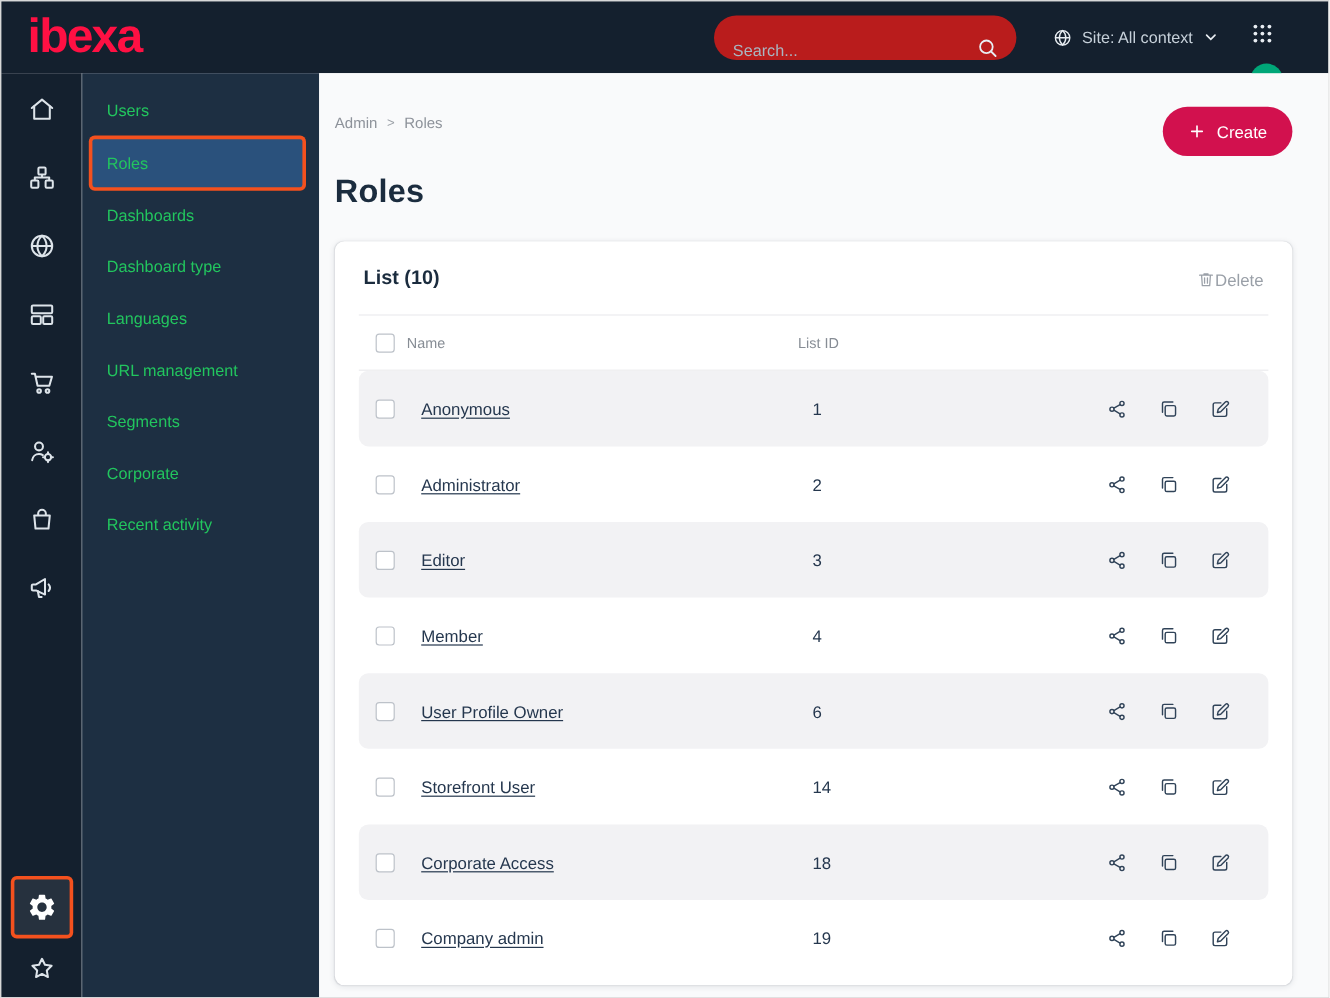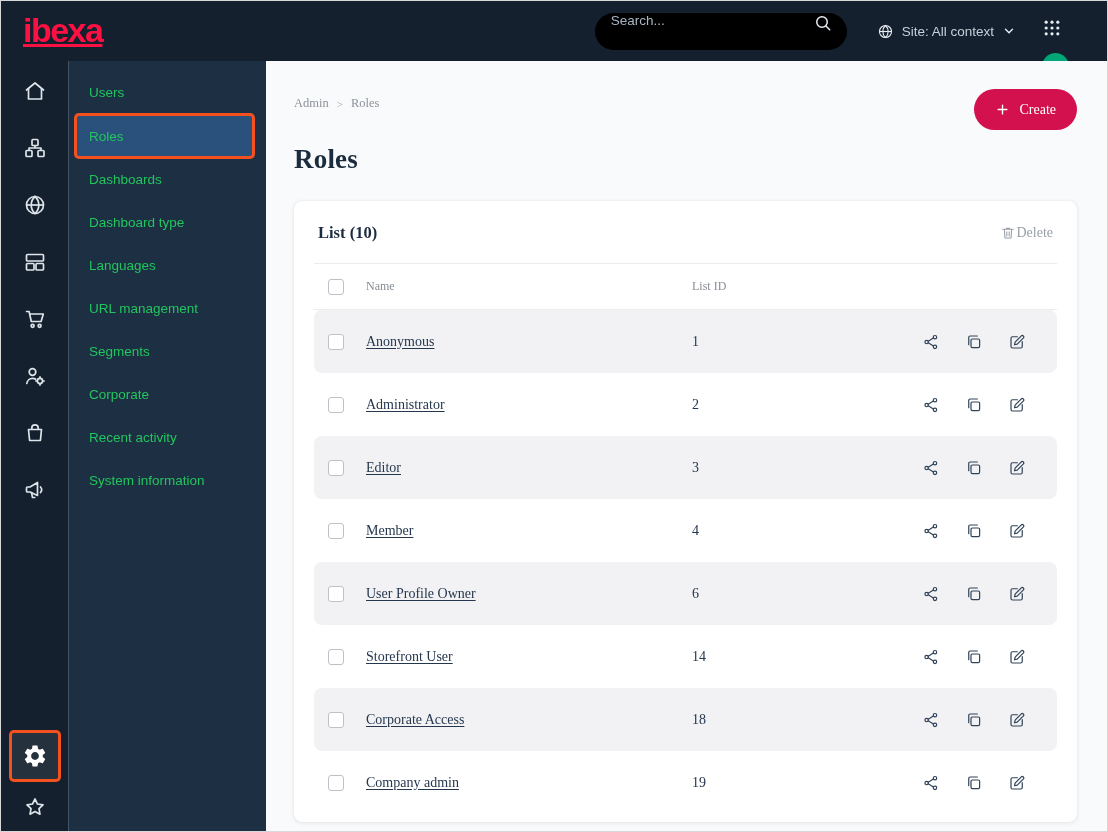--- a/index.html
+++ b/index.html
@@ -3,23 +3,23 @@
 <meta charset="utf-8">
 <style>
   * { margin:0; padding:0; box-sizing:border-box; }
   html,body { width:1108px; height:832px; }
   body { font-family:"Liberation Sans","DejaVu Sans",sans-serif; background:#fff; overflow:hidden; }
 
   .app { width:1108px; height:832px; border:1px solid #d8d8d8; display:flex; flex-direction:column; overflow:hidden; background:#fff; }
 
   
   .topbar { height:60px; flex:0 0 60px; background:#14202e; display:flex; align-items:center; padding:0 20px 0 22px; }
-  .logo { color:#ff1043; font-size:34px; font-weight:800; letter-spacing:-1.5px; line-height:1; cursor:pointer; padding-bottom:3px;text-decoration:underline; }
+  .logo { color:#ff1043; font-size:40px; font-weight:800; letter-spacing:-1.5px; line-height:1; cursor:pointer; padding-bottom:3px; }
   .topbar-spacer { flex:1; }
-  .search-pill { width:252px; height:37px; background:#000000; border-radius:19px; display:flex; align-items:flex-start; padding:0 14px 0 16px; margin-right:30px; }
+  .search-pill { width:252px; height:37px; background:#b91c1c; border-radius:19px; display:flex; align-items:flex-end; padding:0 14px 0 16px; margin-right:30px; }
   .search-input { background:transparent; border:none; outline:none; color:#e3e9ee; font-size:13.5px; flex:1; font-family:inherit; }
   .search-input::placeholder { color:#a9b6c2; }
   .tb-icon { color:#e8edf2; width:20px; height:20px; flex:0 0 auto; cursor:pointer; }
   .tb-icon.small { width:14px; height:14px; }
   .site-context { display:flex; align-items:center; gap:8px; color:#c6d0d9; font-size:13.5px; cursor:pointer; margin-right:26px; }
   .topbar-right { display:flex; align-items:flex-start; gap:15px;flex-direction:column; }
   .avatar-group { display:flex; align-items:center; gap:4px; cursor:pointer; }
   .avatar { width:27px; height:27px; border-radius:50%; background:#00a678; color:#fff; font-size:11px; font-weight:bold; display:flex; align-items:center; justify-content:center; }
 
   
@@ -32,38 +32,38 @@
   .rail-bottom { margin-top:auto; display:flex; flex-direction:column; align-items:center; gap:16px; padding-bottom:12px; }
   .gear-box { width:46px; height:46px; display:flex; align-items:center; justify-content:center; background:rgba(255,255,255,0.08); box-shadow:0 0 0 3px #f4511e; border-radius:2px; cursor:pointer; color:#fff; }
   .gear-box svg { width:26px; height:26px; }
 
   
   .side-menu { width:198px; flex:0 0 198px; background:#1d2f42; border-left:1px solid rgba(255,255,255,0.18); padding-top:10px; }
   .menu-item { height:43px; display:flex; align-items:center; padding:0 20px; color:#22c55e; font-size:13.5px; cursor:pointer; white-space:nowrap; }
   .menu-item.active { background:#2a517c; height:40px; margin:2px 14px 2px 8px; padding:0 12px; border-radius:2px; box-shadow:0 0 0 3px #f4511e; position:relative; z-index:1; }
 
   
-  .content { flex:1; background:#f9fafb; padding:28px 30px 0 28px; overflow:hidden; min-width:0;font-family:Liberation Serif, serif; }
+  .content { flex:1; background:#f9fafb; padding:28px 30px 0 13px; overflow:hidden; min-width:0; }
   .page-head-row { display:flex; justify-content:space-between; align-items:flex-start; }
   .breadcrumb { padding-top:7px; font-size:12.5px; color:#8d929a; display:flex; gap:8px; align-items:center; }
   .crumb { cursor:pointer; }
   .crumb-sep { font-size:11px; color:#9ba0a7; }
   .create-btn { height:41px; border:none; border-radius:21px; background:#d2114e; color:#fff; font-size:14px; display:flex; align-items:center; gap:9px; padding:0 21px; cursor:pointer; font-family:inherit; }
   .create-btn svg { width:15px; height:15px; }
   .page-title { font-size:27px; color:#1b2c3e; font-weight:700; margin-top:14px; letter-spacing:0.2px; }
 
   .card { margin-top:26px; background:#fff; border-radius:8px; box-shadow:0 1px 5px rgba(22,35,52,0.09), 0 0 1px rgba(22,35,52,0.12); padding:0 20px 8px; }
   .card-head { display:flex; justify-content:space-between; align-items:center; padding:22px 4px 20px; border-bottom:1px solid #ececee; }
   .list-title { font-size:16.5px; color:#1b2c3e; font-weight:700; }
   .delete-btn { display:flex; align-items:center; gap:0; background:none; border:none; color:#9aa0a8; font-size:14px; font-family:inherit; cursor:pointer; }
   .delete-btn svg { width:16px; height:16px; }
 
   .table-head { display:flex; align-items:center; height:46px; border-bottom:1px solid #ececee; padding:0 14px; font-size:12px; color:#878d95; }
   .checkbox { width:16px; height:16px; border:1px solid #bdc2c9; border-radius:3px; background:#fff; flex:0 0 16px; cursor:pointer; }
-  .col-name { margin-left:22px; width:326px; }
+  .col-name { margin-left:10px; width:326px; }
   .col-id { flex:1; }
   .col-actions { width:106px; margin-right:16px; }
 
   .table-row { display:flex; align-items:center; height:63px; padding:0 14px; border-radius:8px; }
   .table-row.shaded { background:#f2f2f4; }
   .row-name { margin-left:22px; width:326px; font-size:14px; color:#25374e; font-weight:500; text-decoration:underline; text-underline-offset:2px; cursor:pointer; }
   .row-id { flex:1; font-size:14px; color:#25374e; }
   .row-actions { width:106px; margin-right:16px; display:flex; justify-content:space-between; align-items:center; }
   .icon-btn { background:none; border:none; color:#304358; cursor:pointer; width:20px; height:20px; padding:0; display:flex; align-items:center; justify-content:center; }
   .icon-btn svg { width:18px; height:18px; }
@@ -227,23 +227,20 @@
   </div>
 
   <div class="menu-item">
     <span>Corporate</span>
   </div>
 
   <div class="menu-item">
     <span>Recent activity</span>
   </div>
 
-  <div class="menu-item">
-    <span>System information</span>
-  </div>
 </nav>
 
     <main class="content">
       <div class="page-head-row">
         <div class="breadcrumb">
           <span class="crumb">Admin</span>
           <span class="crumb-sep">&gt;</span>
           <span class="crumb">Roles</span>
         </div>
         <button class="create-btn">

